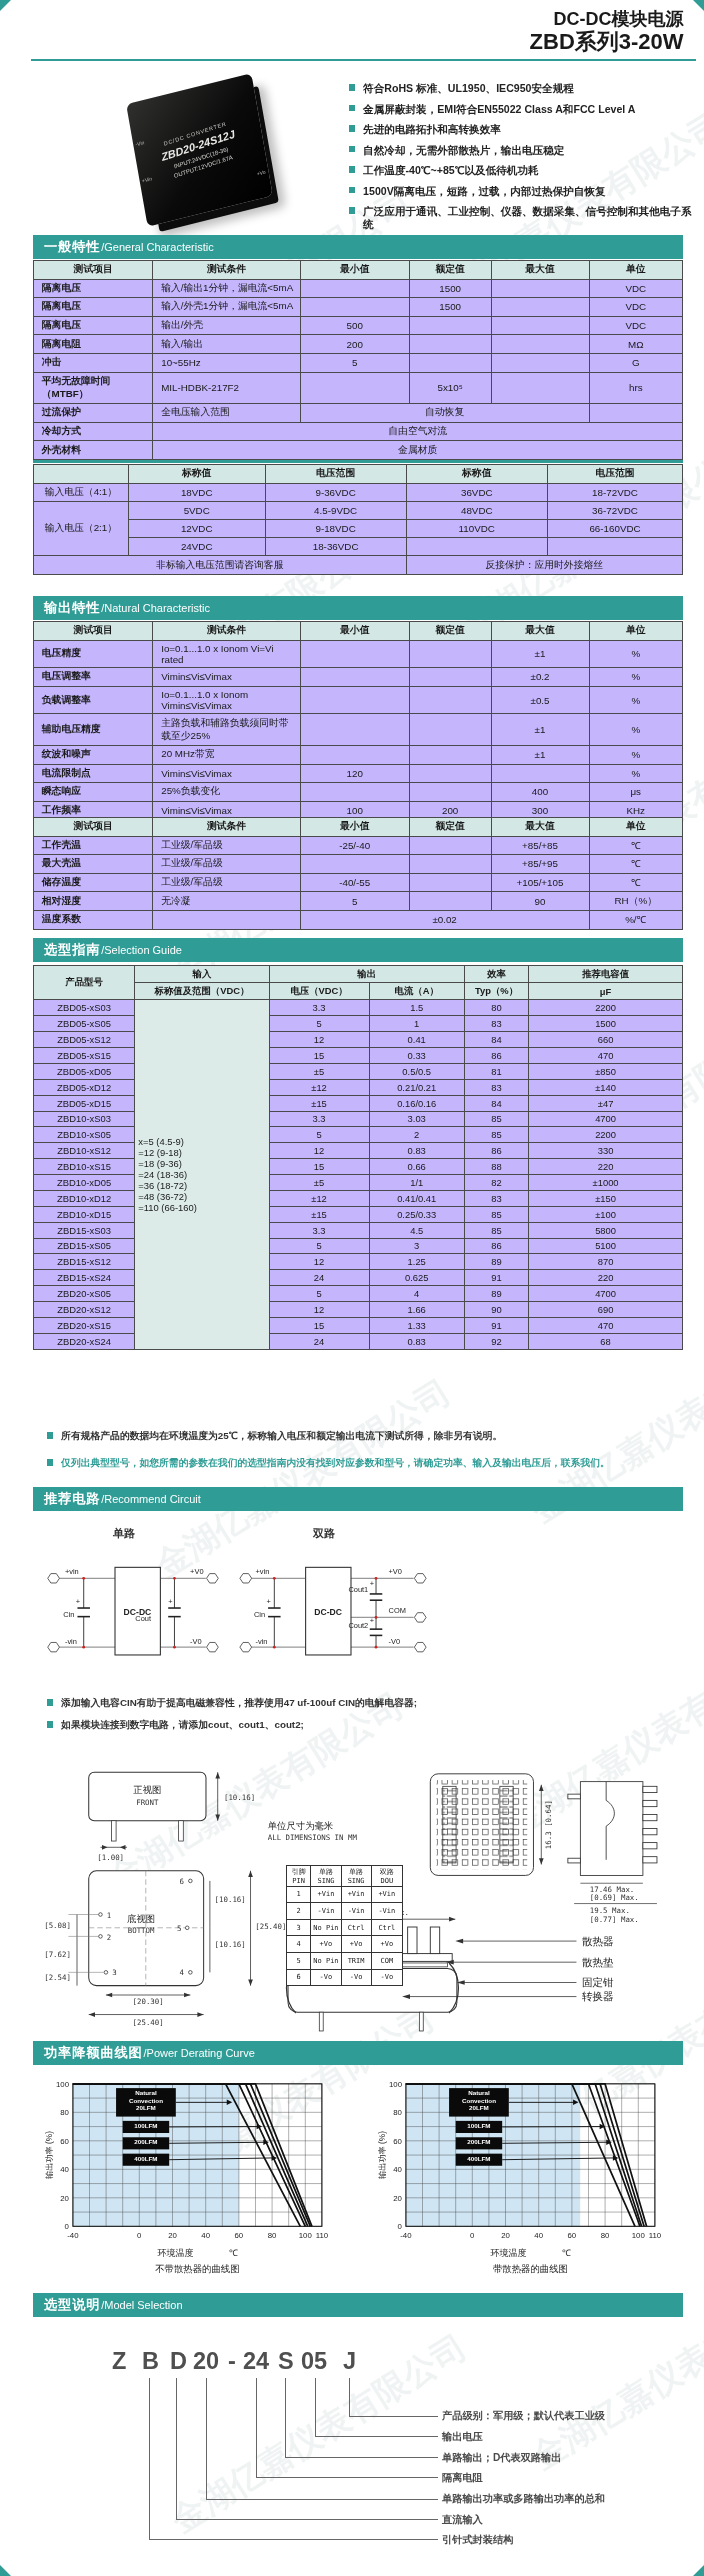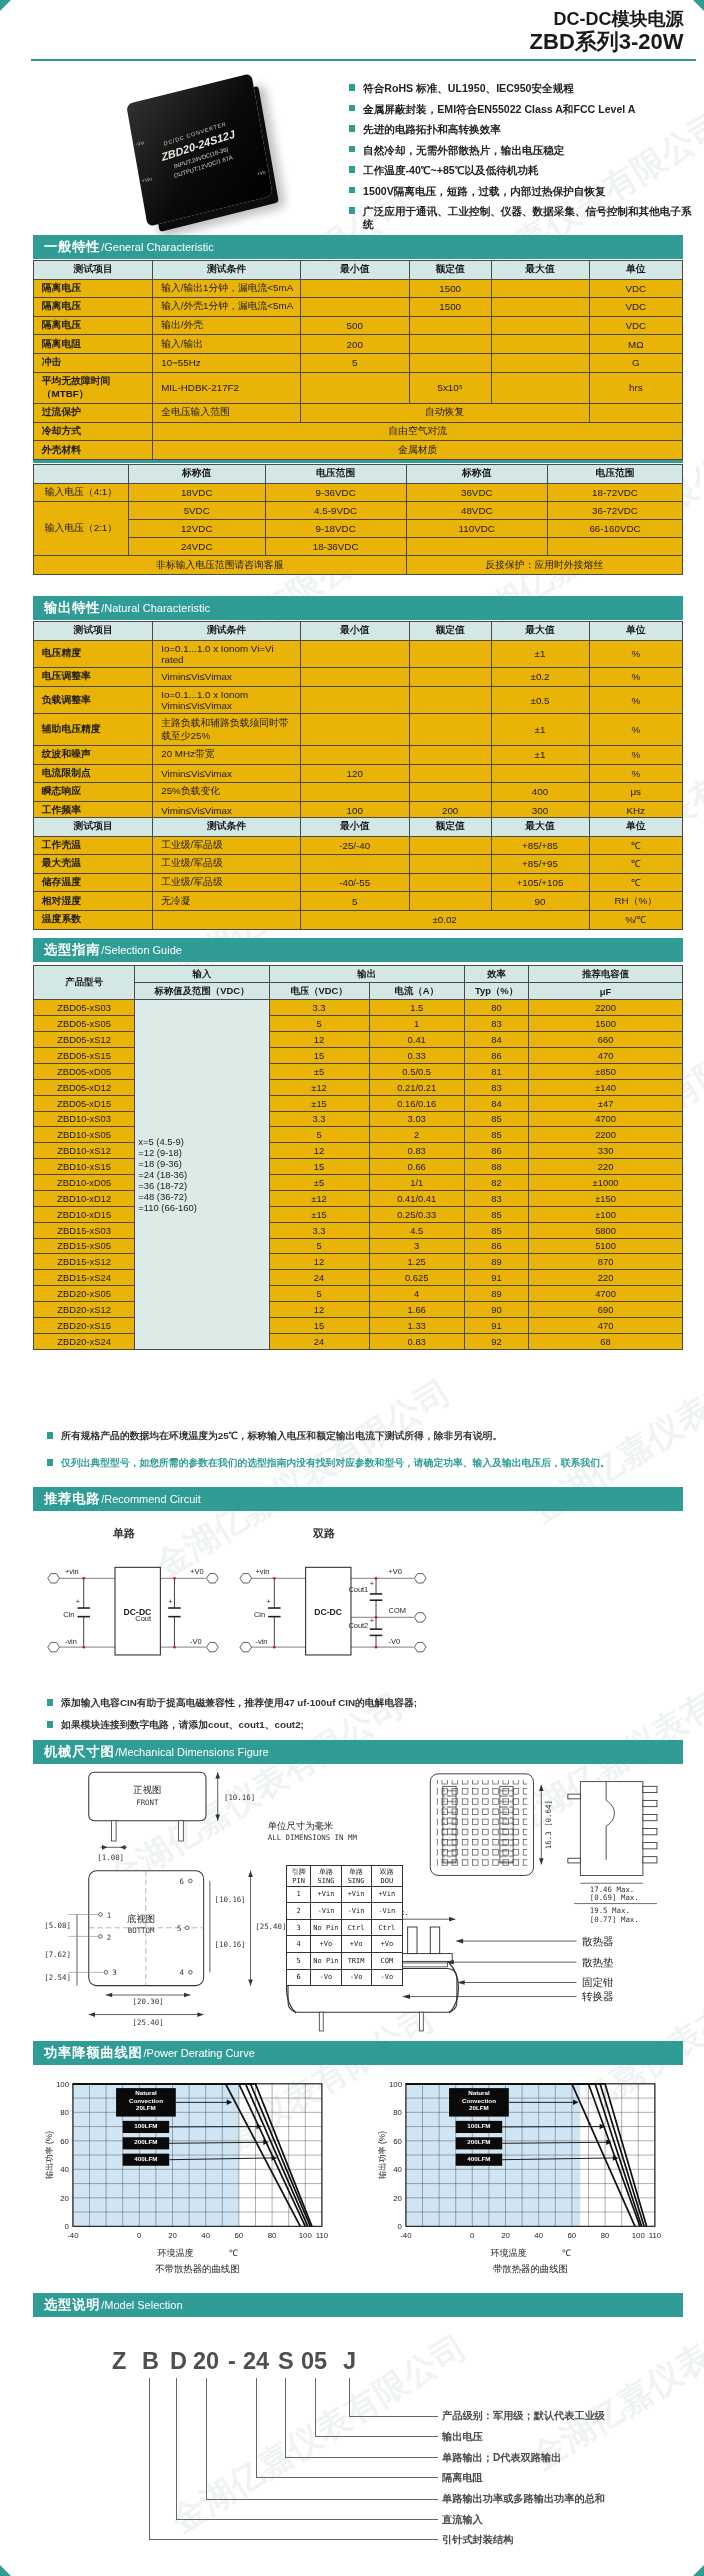--- a/index.html
+++ b/index.html
@@ -33,21 +33,21 @@
   .features{position:absolute;top:81px;left:348px;width:348px;list-style:none;margin:1px;padding:0;z-index:2;}
   .features li{display:flex;align-items:flex-start;margin-bottom:7.8px;font-size:10.6px;font-weight:bold;color:#222;line-height:1.2;}
   .sq{flex:0 0 auto;width:6.3px;height:6.3px;background:#2f9d96;margin:2.3px 7.8px 0 0;}
   
   .banner{position:absolute;left:33px;width:650px;height:23.5px;background:#2f9d96;color:#fff;
           display:flex;align-items:center;padding-left:11px;box-sizing:border-box;z-index:2;}
   .banner .cn{font-size:13.3px;font-weight:bold;letter-spacing:0.8px;}
   .banner .en{font-size:11px;margin-left:0.8px;}
   
   table.dt{position:absolute;left:33px;width:650px;border-collapse:collapse;table-layout:fixed;
-           background:#eab308;font-size:9.8px;z-index:2;}
+           background:#c4b5fd;font-size:9.8px;z-index:2;}
   table.dt td,table.dt th{border:0.8px solid #4a4a4a;text-align:center;padding:2.3px 3.1px;height:12.5px;
            overflow:hidden;font-weight:normal;vertical-align:middle;}
   table.dt .h{background:#d3e7e4;font-weight:bold;}
   table.dt .k{text-align:left;padding-left:7.8px;font-weight:bold;}
   table.dt .l{text-align:left;padding-left:7.8px;}
   table.dt .b{font-weight:normal;}
   table.dt .bg{background:#dcebe8;}
   .pre{white-space:pre-line;}
   #tbl-selection{font-size:9.4px;}
   #tbl-selection td{padding:1.6px 3.1px;height:11.7px;}
@@ -167,24 +167,20 @@
       <span class="cn">环境特性</span>
       <span class="en">/Environment Characteristic</span>
     </div>
   <div class="banner" style="top:938px">
       <span class="cn">选型指南</span>
       <span class="en">/Selection Guide</span>
     </div>
   <div class="banner" style="top:1487px">
       <span class="cn">推荐电路</span>
       <span class="en">/Recommend Circuit</span>
-    </div>
-  <div class="banner" style="top:1740px">
-      <span class="cn">机械尺寸图</span>
-      <span class="en">/Mechanical Dimensions Figure</span>
     </div>
   <div class="banner" style="top:2041px">
       <span class="cn">功率降额曲线图</span>
       <span class="en">/Power Derating Curve</span>
     </div>
   <div class="banner" style="top:2293px">
       <span class="cn">选型说明</span>
       <span class="en">/Model Selection</span>
     </div>
 

